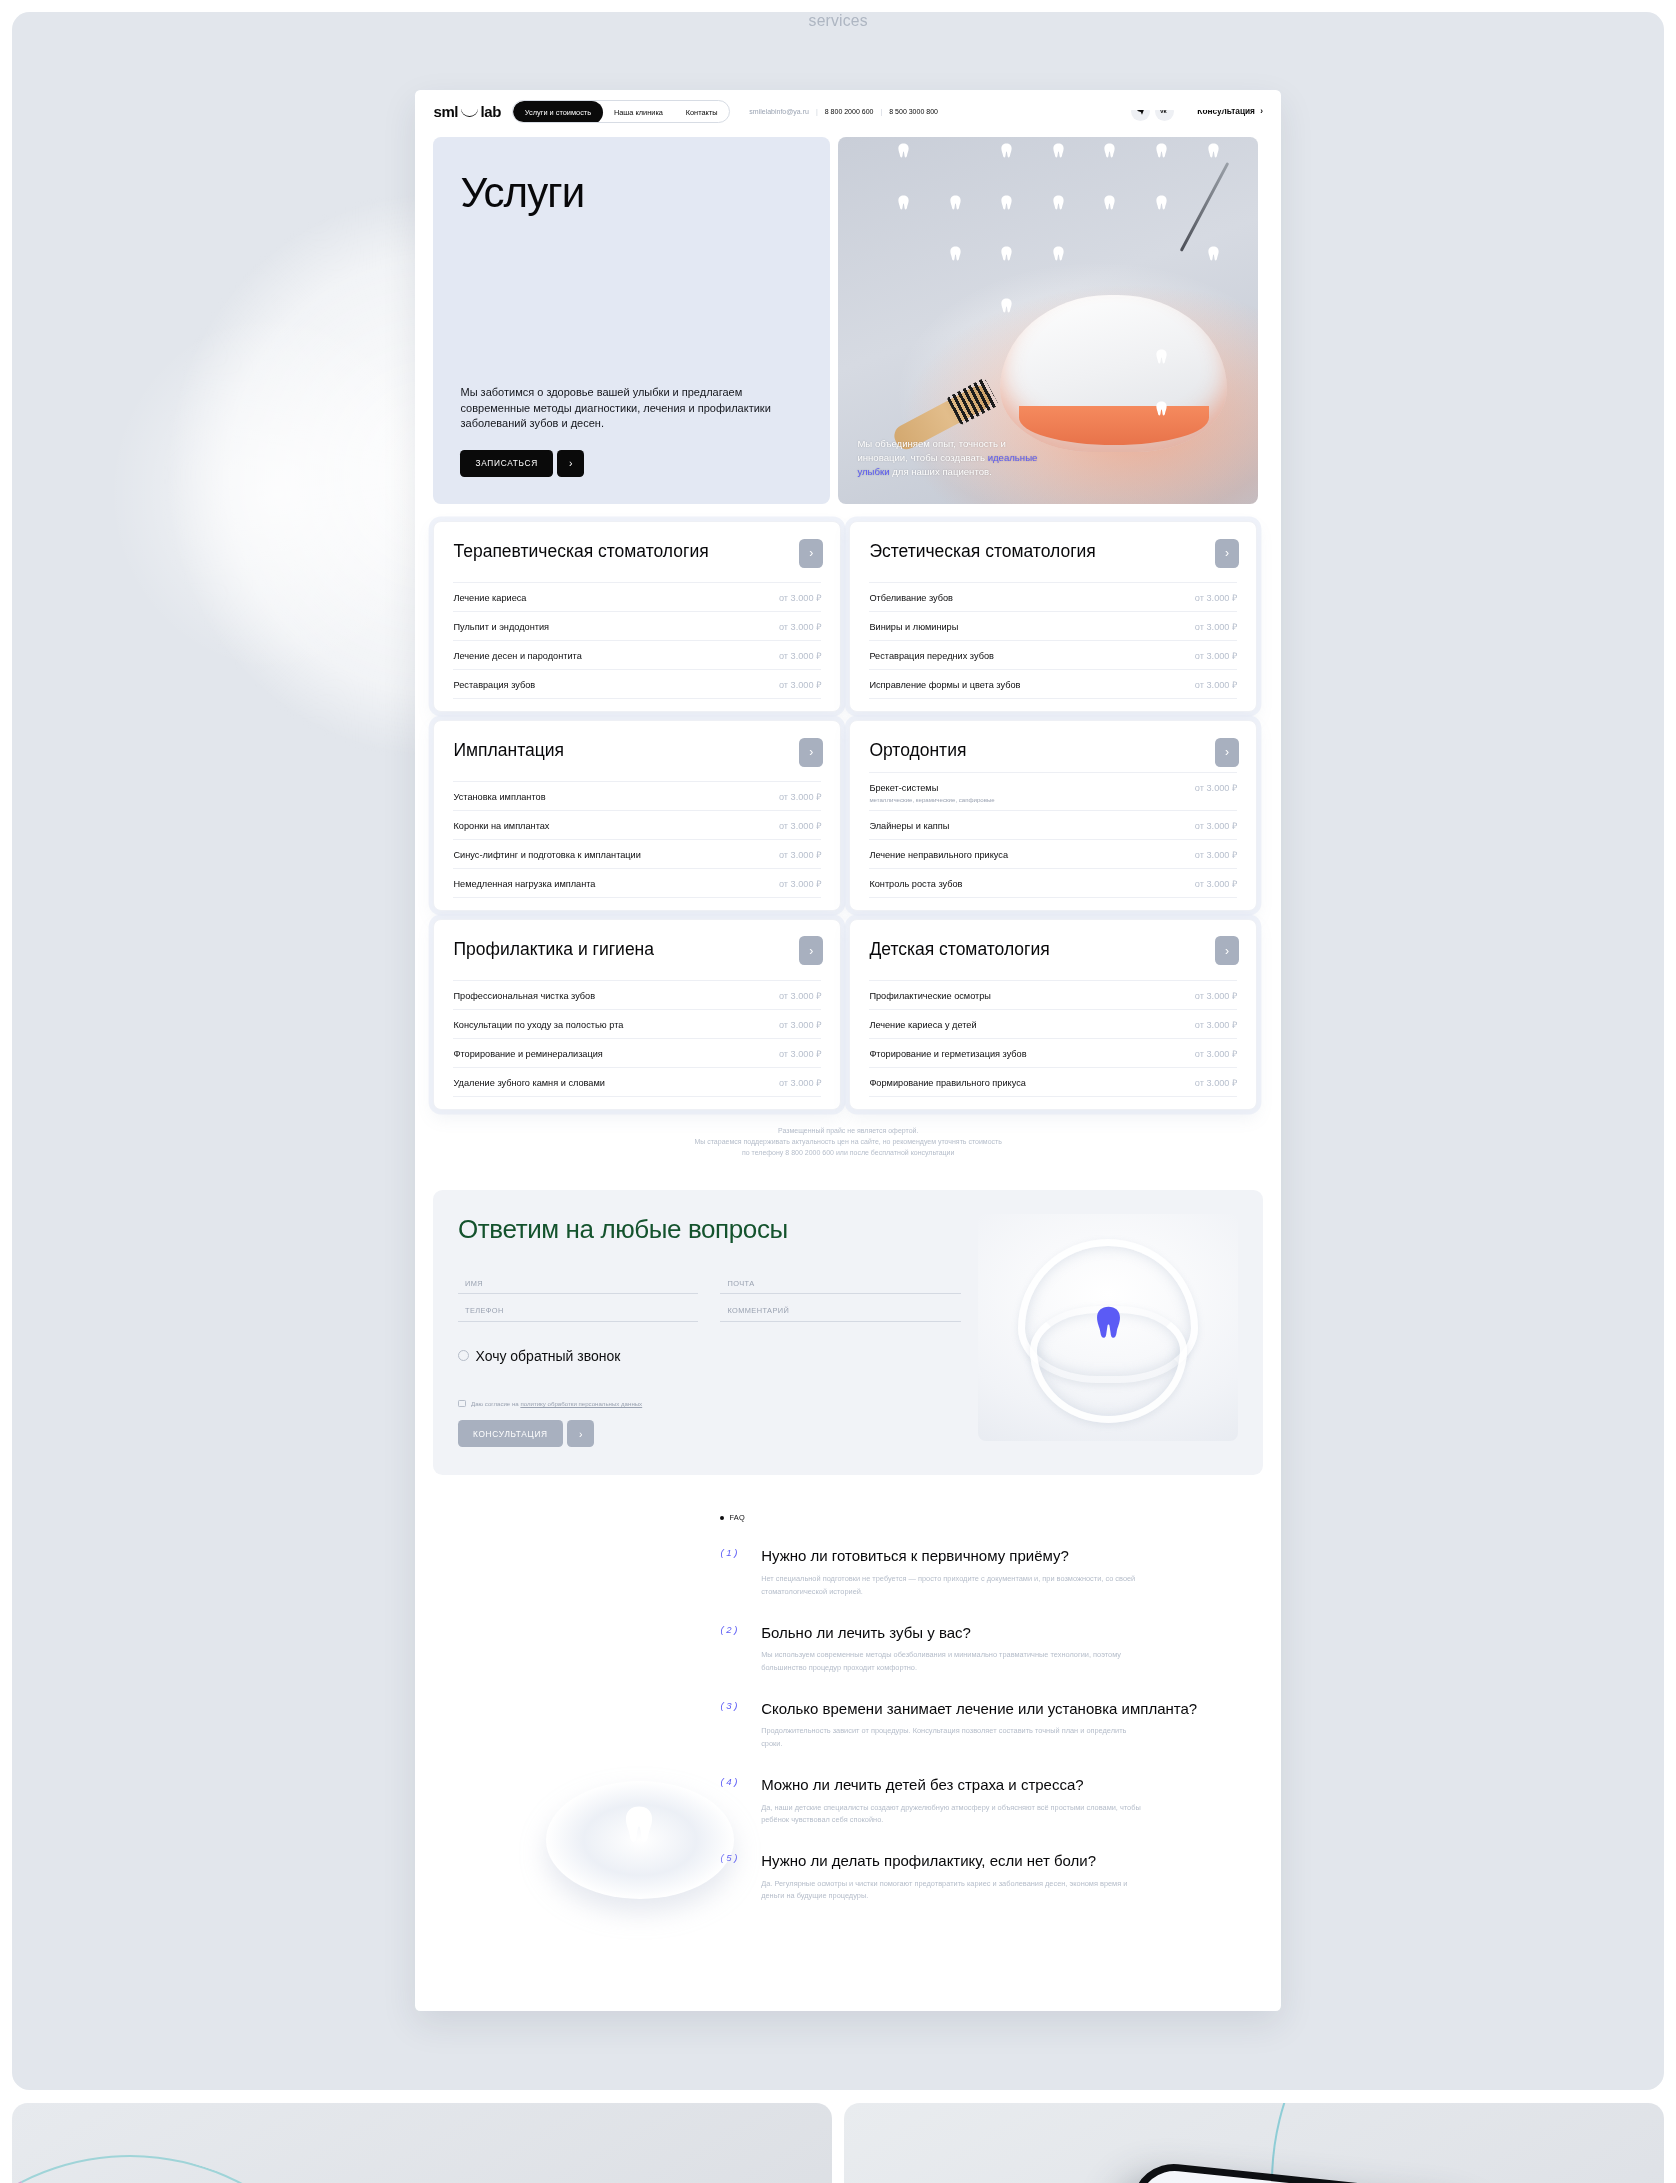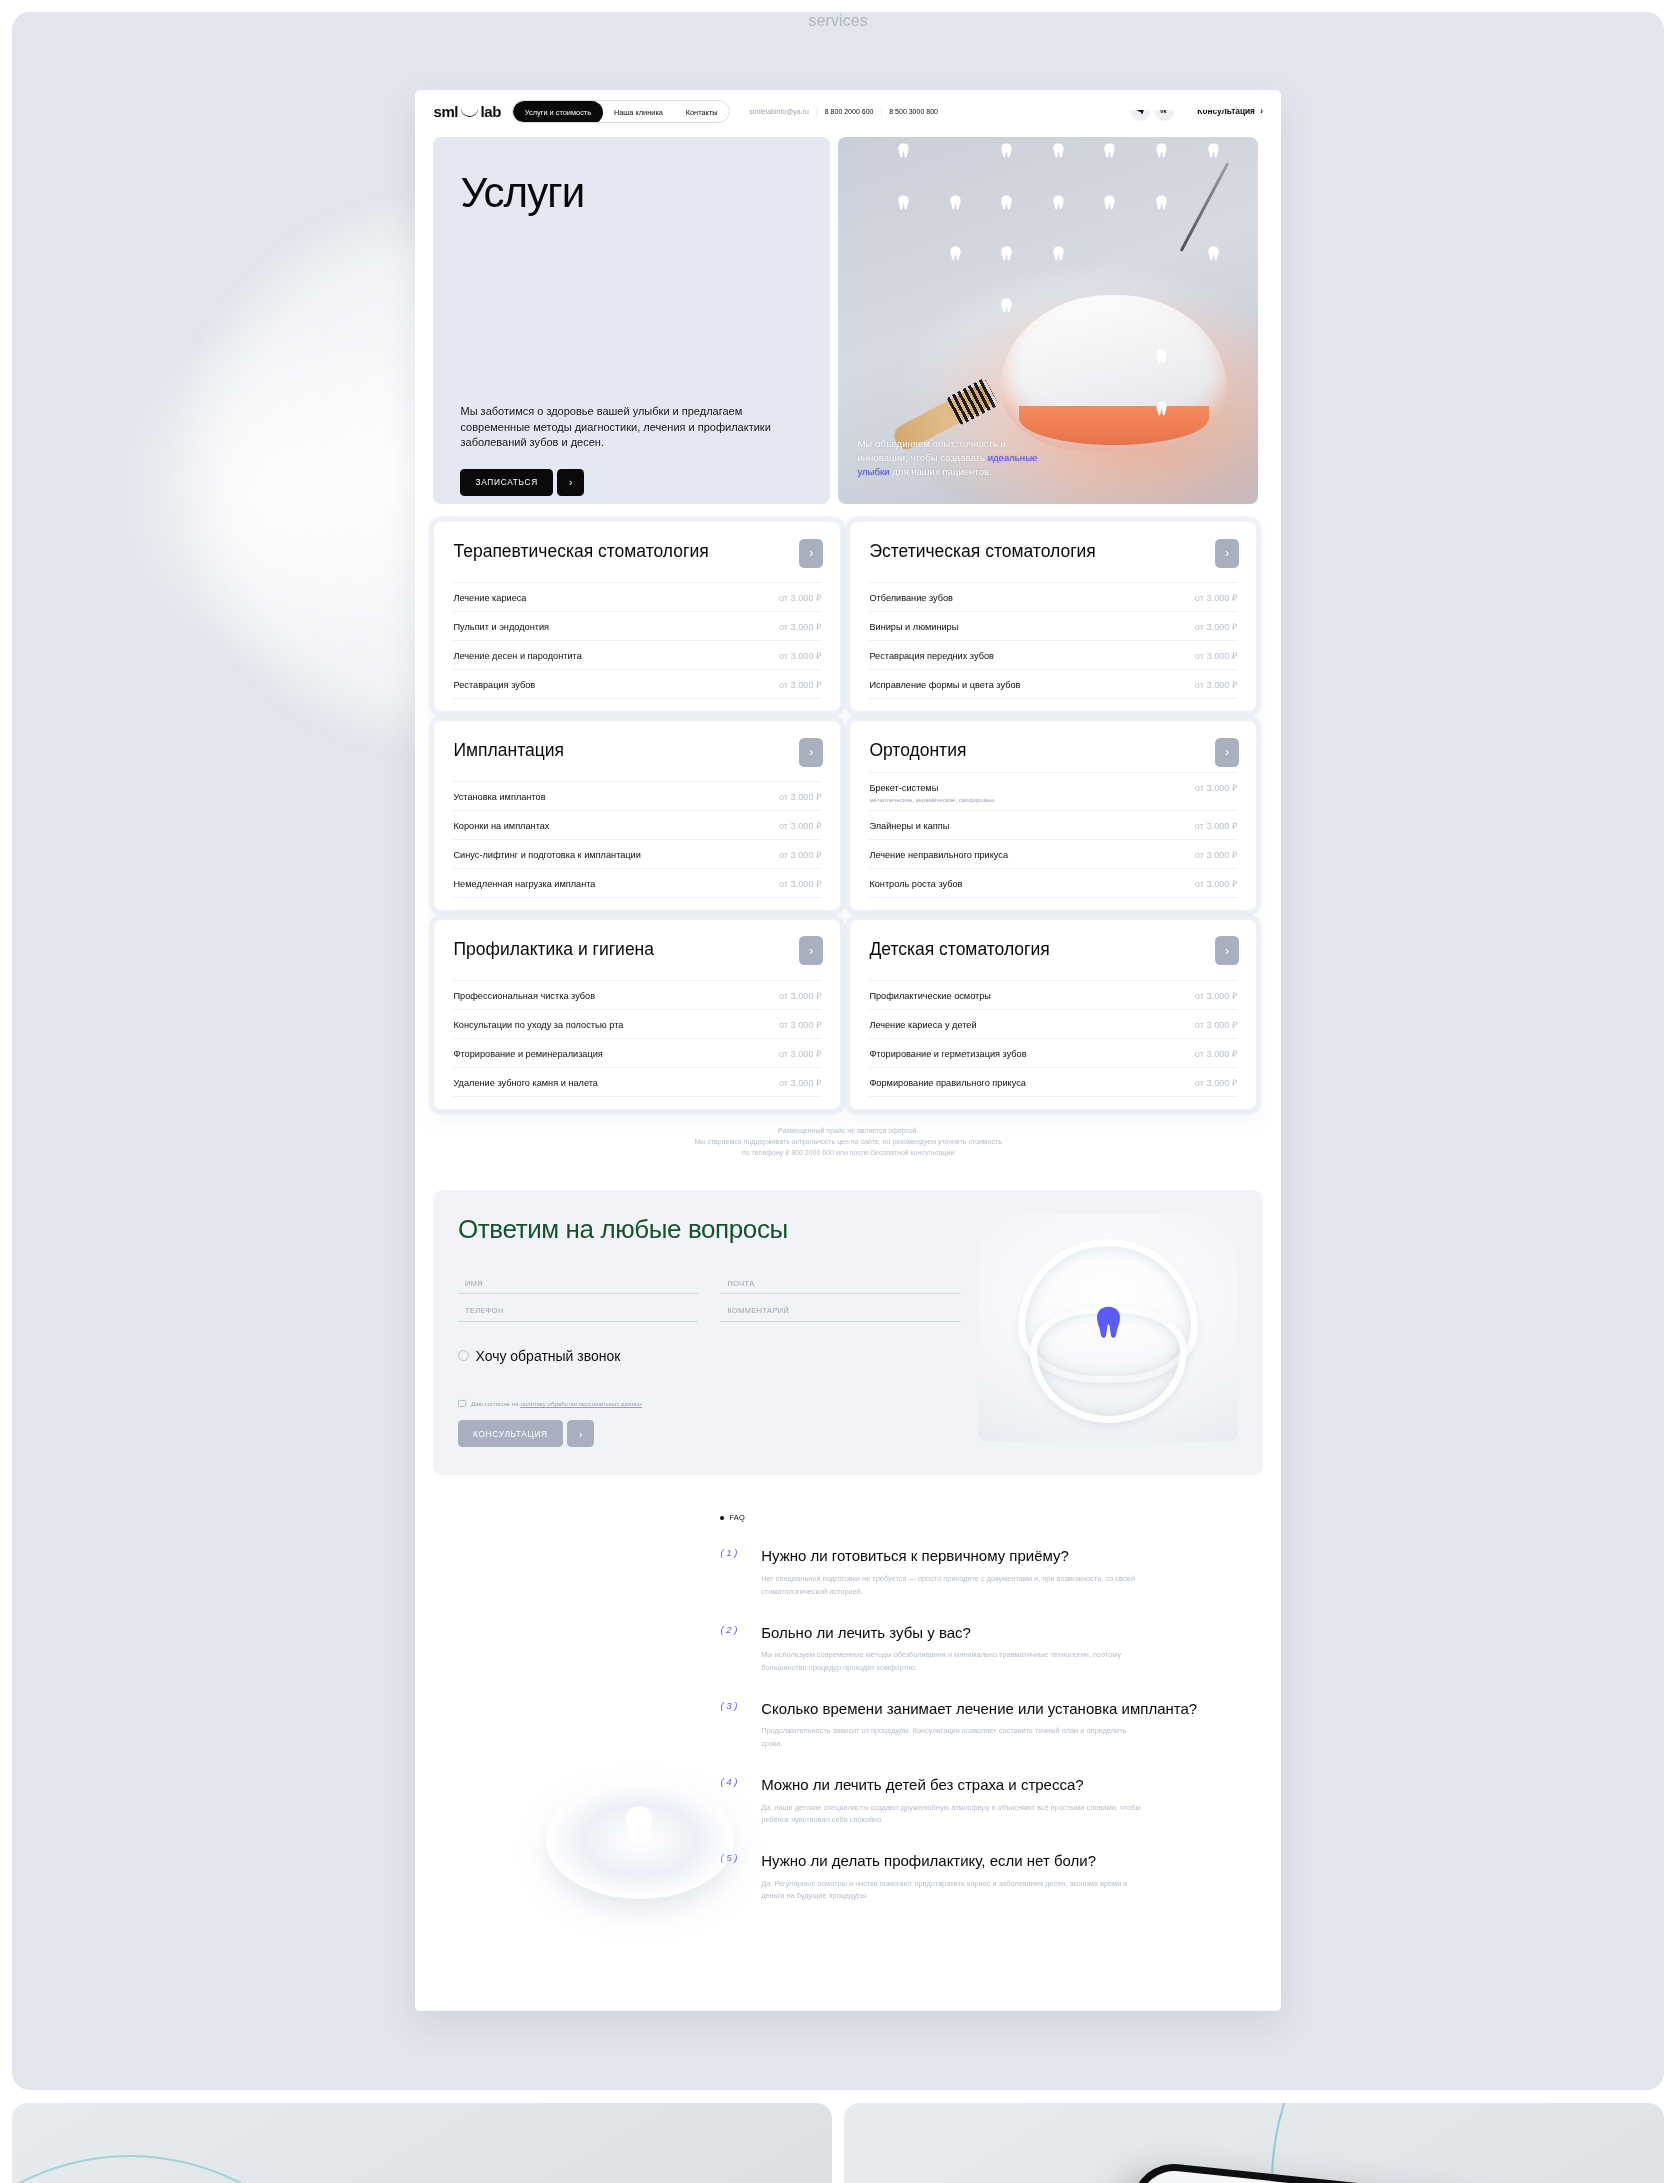--- a/index.html
+++ b/index.html
@@ -66,21 +66,21 @@
   .social {
     width: 19px; height: 19px; border-radius: 50%; background: #eef0f4;
     display: flex; align-items: center; justify-content: center;
   }
   .cta-link { display: flex; align-items: center; gap: 5.2px; font-size: 8.3px; font-weight: 700; color: #0a0a0a; margin-left: 12.2px; white-space: nowrap; }
 
   
   .hero { display: flex; gap: 7.9px; padding: 4.4px 18.3px 0 18.3px; }
   .hero-left {
     width: 397px; height: 367px; background: #e3e8f3; border-radius: 7.9px;
-    padding: 32px 27px 8px 27px; display: flex; flex-direction: column;
+    padding: 32px 27px 27px 27px; display: flex; flex-direction: column;
   }
   .hero-title { font-size: 42px; line-height: 1.12; font-weight: 400; color: #08080a; letter-spacing: -0.9px; }
   .hero-sub { margin-top: auto; font-size: 11px; line-height: 1.42; color: #14161c; }
   .hero-btns { display: flex; gap: 4.4px; margin-top: 17.5px; }
   .btn-dark {
     background: #0a0a0a; color: #fff; border-radius: 4.4px; height: 27px;
     display: flex; align-items: center; padding: 0 15px; font-size: 8.3px; letter-spacing: 0.7px;
   }
   .btn-dark-sq {
     background: #0a0a0a; color: #fff; border-radius: 4.4px; width: 27px; height: 27px;
@@ -510,21 +510,21 @@
               </div>
               <div class="svc-row">
                 <div><span class="svc-name">Консультации по уходу за полостью рта</span></div>
                 <div class="svc-price">от 3.000 ₽</div>
               </div>
               <div class="svc-row">
                 <div><span class="svc-name">Фторирование и реминерализация</span></div>
                 <div class="svc-price">от 3.000 ₽</div>
               </div>
               <div class="svc-row">
-                <div><span class="svc-name">Удаление зубного камня и налета</span></div>
+                <div><span class="svc-name">Удаление зубного камня и словами</span></div>
                 <div class="svc-price">от 3.000 ₽</div>
               </div>
             </div>
           </div>
           <div class="svc-card">
             <div class="svc-title">Детская стоматология</div>
             <div class="svc-arrow">›</div>
             <div class="svc-list">
               <div class="svc-row">
                 <div><span class="svc-name">Профилактические осмотры</span></div>

